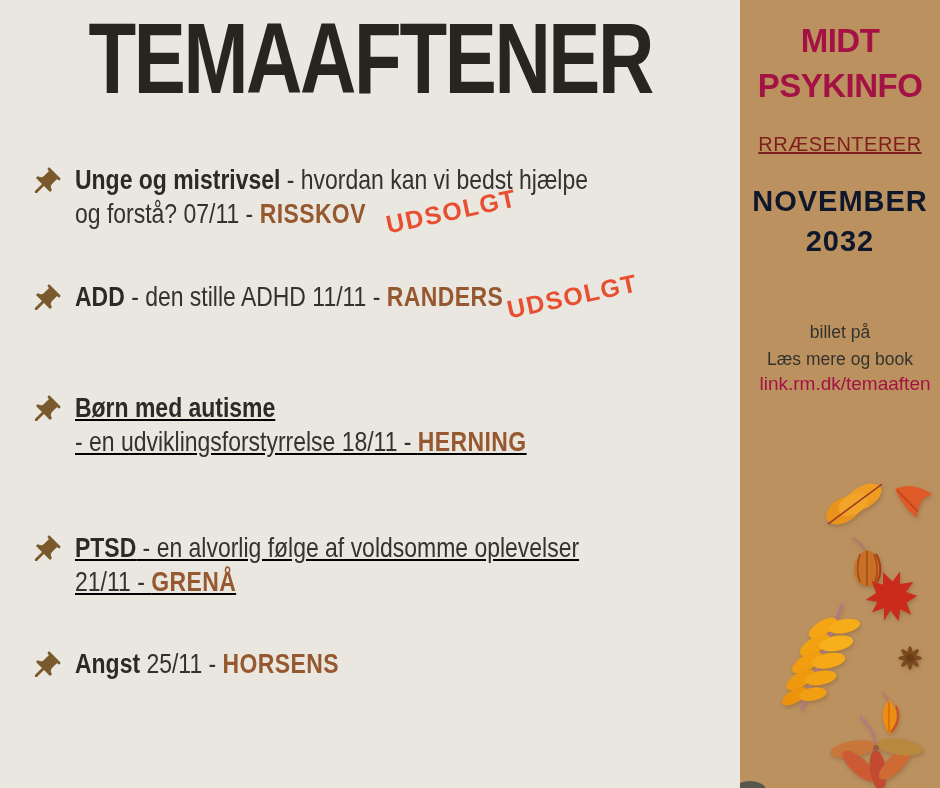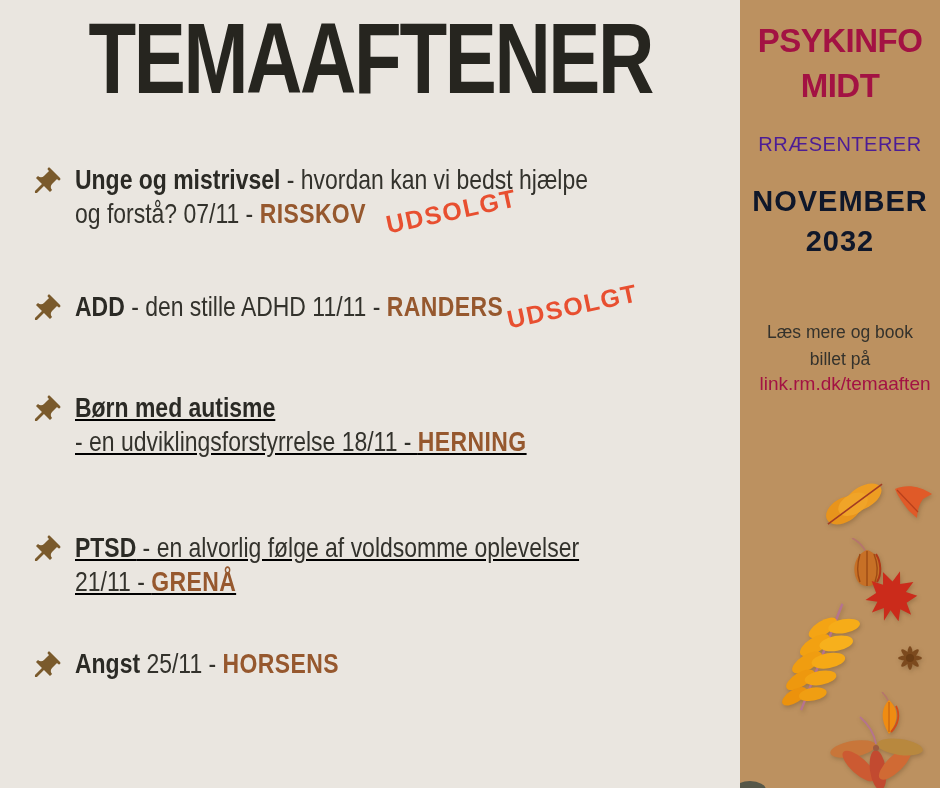--- a/index.html
+++ b/index.html
@@ -9,21 +9,21 @@
   .poster { position:relative; width:940px; height:788px; background:#EAE6E0; }
 
   
   .main { position:absolute; left:0; top:0; width:740px; height:788px; background:#EAE6E0; }
 
   .page-title { position:absolute; top:8px; left:0; width:740px; text-align:center;
     font-size:100px; font-weight:700; letter-spacing:-3px; color:#26251F; line-height:1; white-space:nowrap; }
   .title-inner { display:inline-block; transform:scaleX(0.78); transform-origin:50% 0; }
 
   .event { position:absolute; left:28px; width:705px; }
-  .event-1 { top:163px; } .event-2 { top:290px; } .event-3 { top:391px;text-decoration:underline; }
+  .event-1 { top:163px; } .event-2 { top:280px; } .event-3 { top:391px;text-decoration:underline; }
   .event-4 { top:531px;text-decoration:underline; } .event-5 { top:647px; }
 
   .pin { position:absolute; left:0; top:3px; width:34px; height:34px; }
   .pin svg { width:34px; height:34px; transform:rotate(45deg); }
 
   .event-text { margin-left:47px; font-size:28px; line-height:34px; color:#33322C;
     transform:scaleX(0.82); transform-origin:0 0; width:830px; white-space:nowrap; }
   .b { font-weight:700; color:#2B2A25; }
   .city { font-weight:700; color:#96582E; letter-spacing:.5px; }
 
@@ -31,21 +31,21 @@
     color:#E84F30; font-weight:700; font-size:25px; letter-spacing:1.5px; white-space:nowrap; }
   .soldout:empty { display:none; }
   .soldout-1 { left:357px; top:34px; }
   .soldout-2 { left:478px; top:2px; }
 
   
   .sidebar { position:absolute; left:740px; top:0; width:200px; height:788px;
     background:#BC9160; overflow:hidden; }
   .sb-text { position:absolute; left:0; width:200px; text-align:center; }
   .brand   { top:18px;  font-size:33px; line-height:45px; font-weight:700; color:#A31243; letter-spacing:-0.5px; }
-  .presents{ top:133px; font-size:20px; color:#4c1d95; letter-spacing:.5px; }
+  .presents{ top:133px; font-size:20px; color:#7f1d1d; letter-spacing:.5px;text-decoration:underline; }
   .month   { top:181px; font-size:29px; line-height:40px; font-weight:700; color:#0f172a; letter-spacing:1px; }
   .info    { top:319px; font-size:17.5px; line-height:27px; color:#34322C; }
   .link    { top:373px; font-size:19px; color:#A31243;padding-left:10px; }
 
   .leaf { position:absolute; filter:drop-shadow(1px 2px 2px rgba(60,40,10,0.25)); }
   .lf-oak      { left:80px;  top:476px; }
   .lf-red      { left:152px; top:484px; }
   .lf-physalis { left:108px; top:538px; }
   .lf-maple    { left:122px; top:568px; }
   .lf-rowan    { left:36px;  top:600px; }
@@ -111,34 +111,34 @@
       <div class="event-text">
         <div class="line"><span class="b">Angst</span><span> 25/11 - </span><span class="city">HORSENS</span></div>
       </div>
     </section>
 
   </main>
 
   <aside class="sidebar">
 
     <div class="sb-text brand">
+      <div>MIDT</div>
       <div>PSYKINFO</div>
-      <div>MIDT</div>
     </div>
 
     <div class="sb-text presents">RRÆSENTERER</div>
 
     <div class="sb-text month">
       <div>NOVEMBER</div>
       <div>2032</div>
     </div>
 
     <div class="sb-text info">
+      <div>billet på</div>
       <div>Læs mere og book</div>
-      <div>billet på</div>
     </div>
 
     <div class="sb-text link">link.rm.dk/temaaften</div>
 
     <svg class="leaf lf-oak" width="72" height="56" viewBox="0 0 72 56">
       <g transform="rotate(-6 36 28)">
         <ellipse cx="23" cy="33" rx="19" ry="12" transform="rotate(-24 23 33)" fill="#E8941C"></ellipse>
         <ellipse cx="44" cy="22" rx="20" ry="11" transform="rotate(-24 44 22)" fill="#EE9D22"></ellipse>
         <ellipse cx="33" cy="28" rx="16" ry="10" transform="rotate(-24 33 28)" fill="#F0A428"></ellipse>
         <path d="M6 45 L64 11" stroke="#A23B23" stroke-width="1.6" fill="none"></path>

